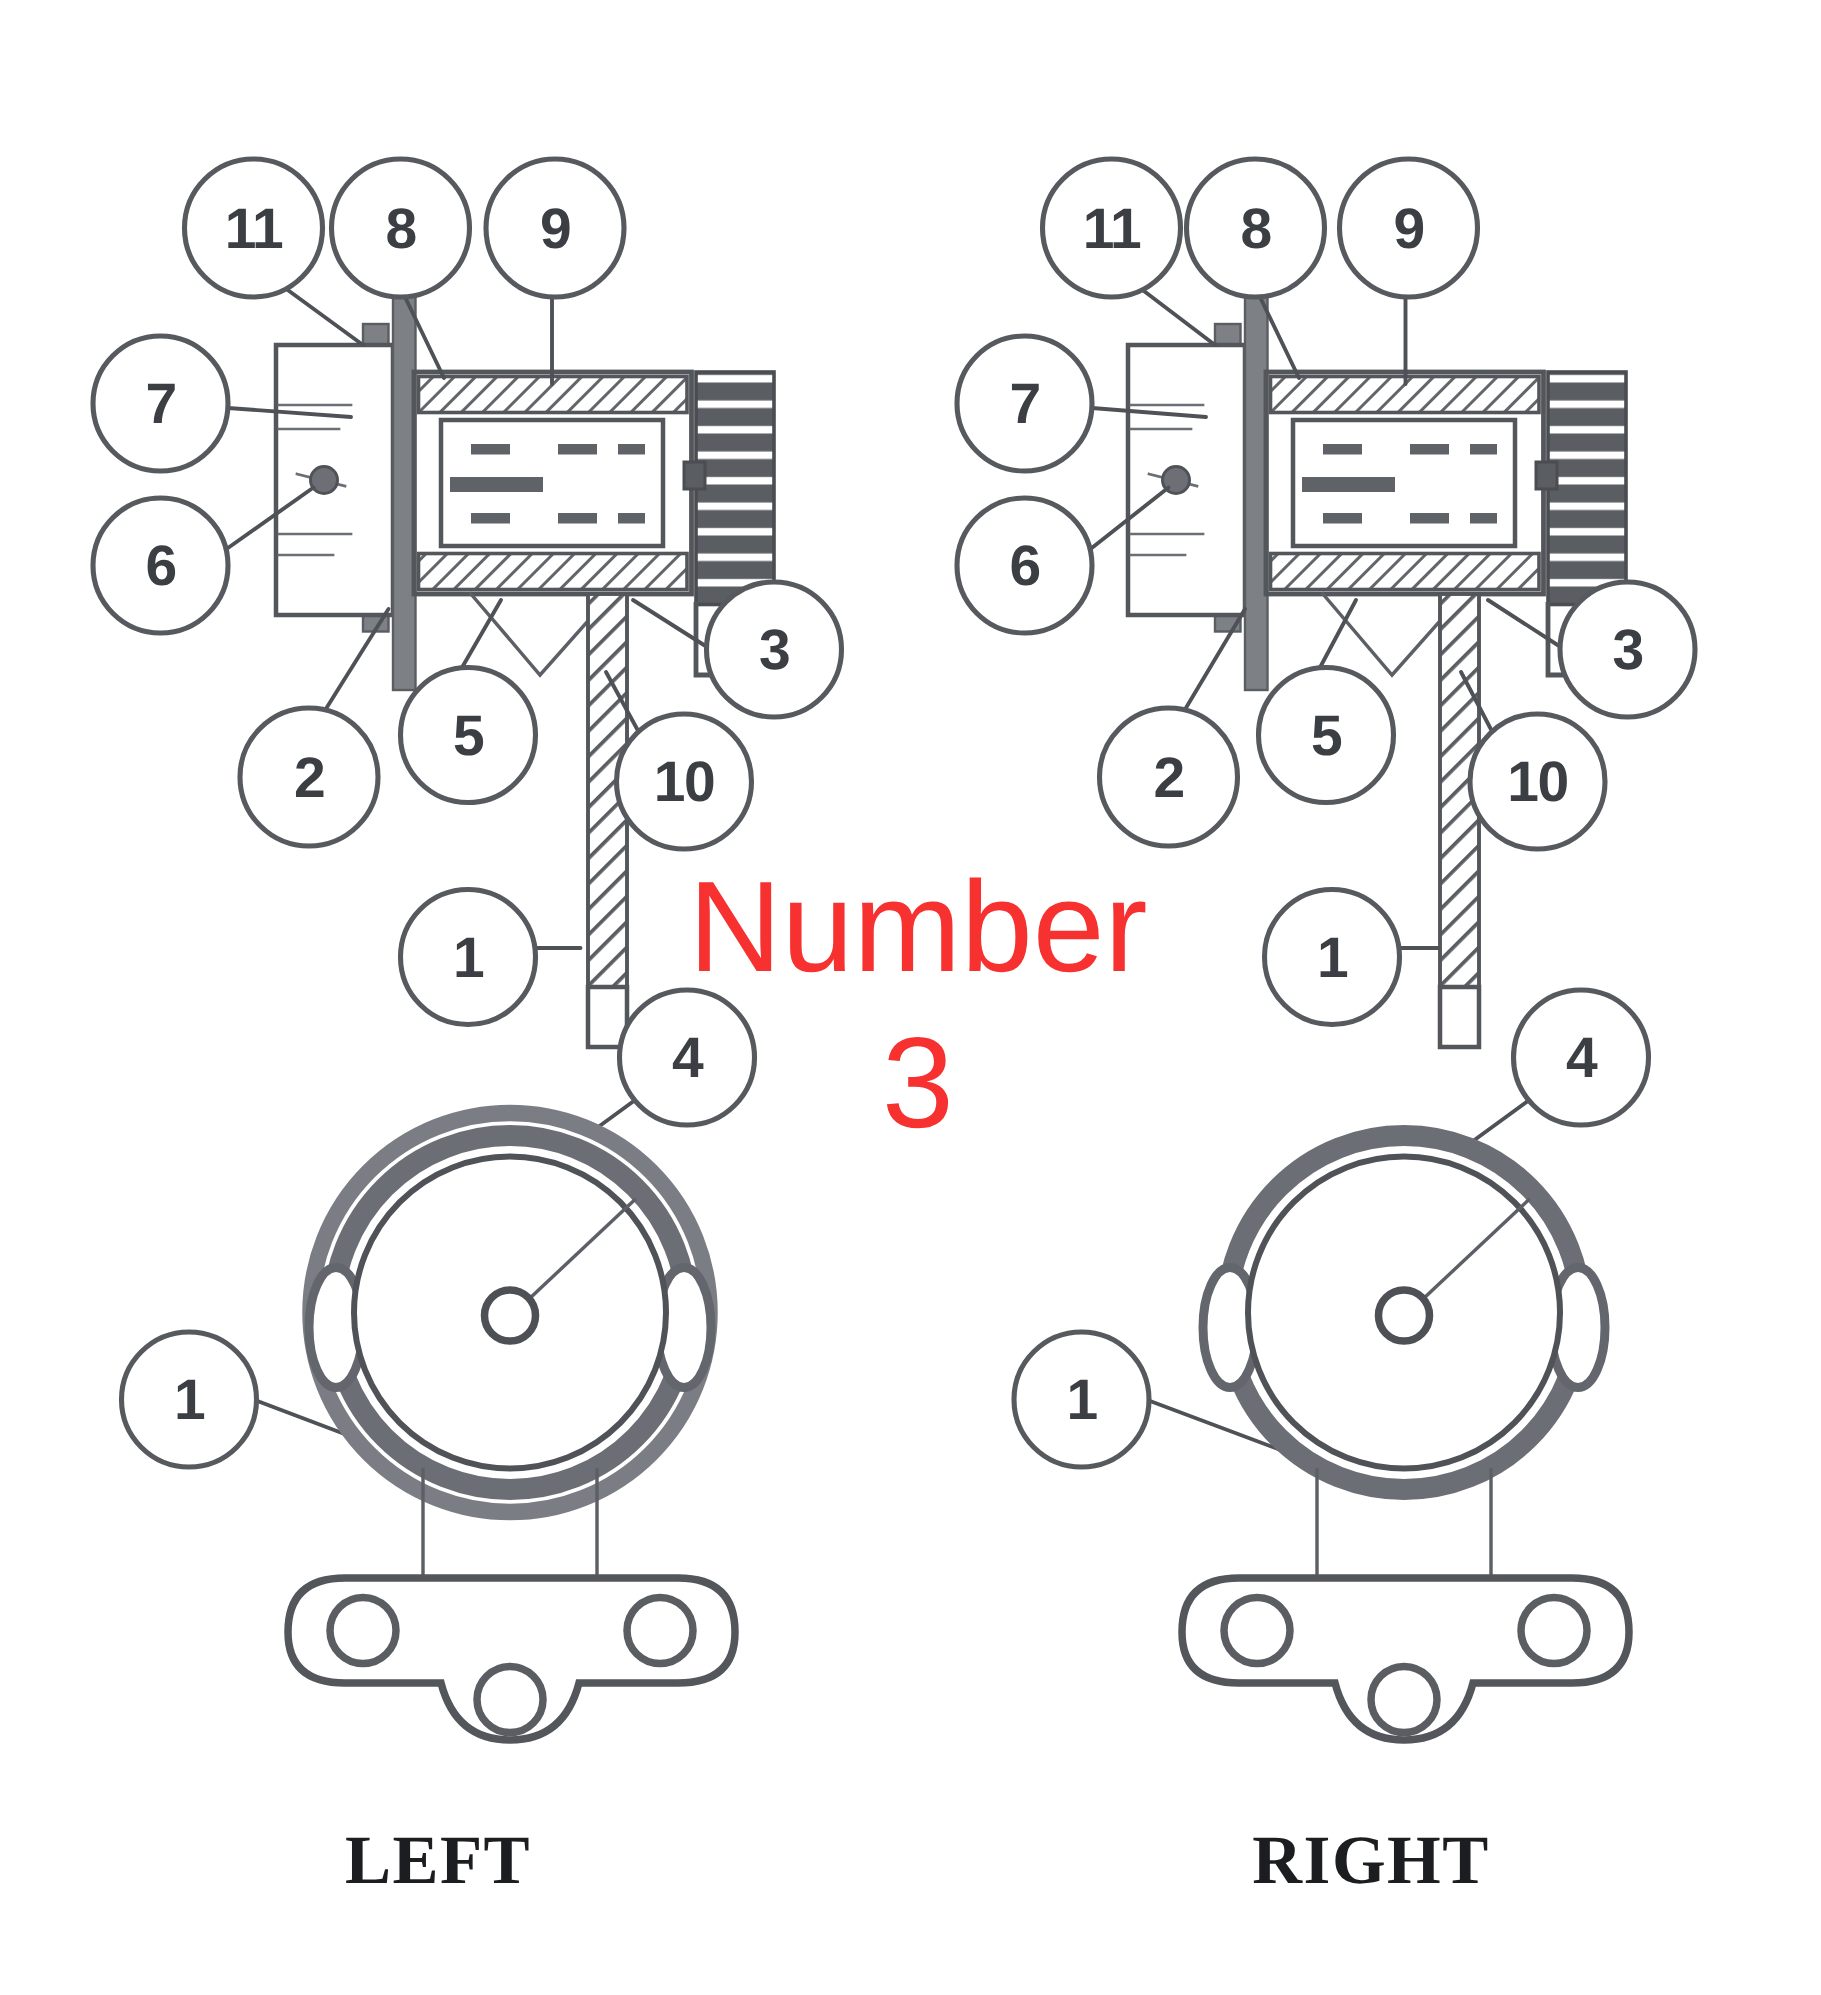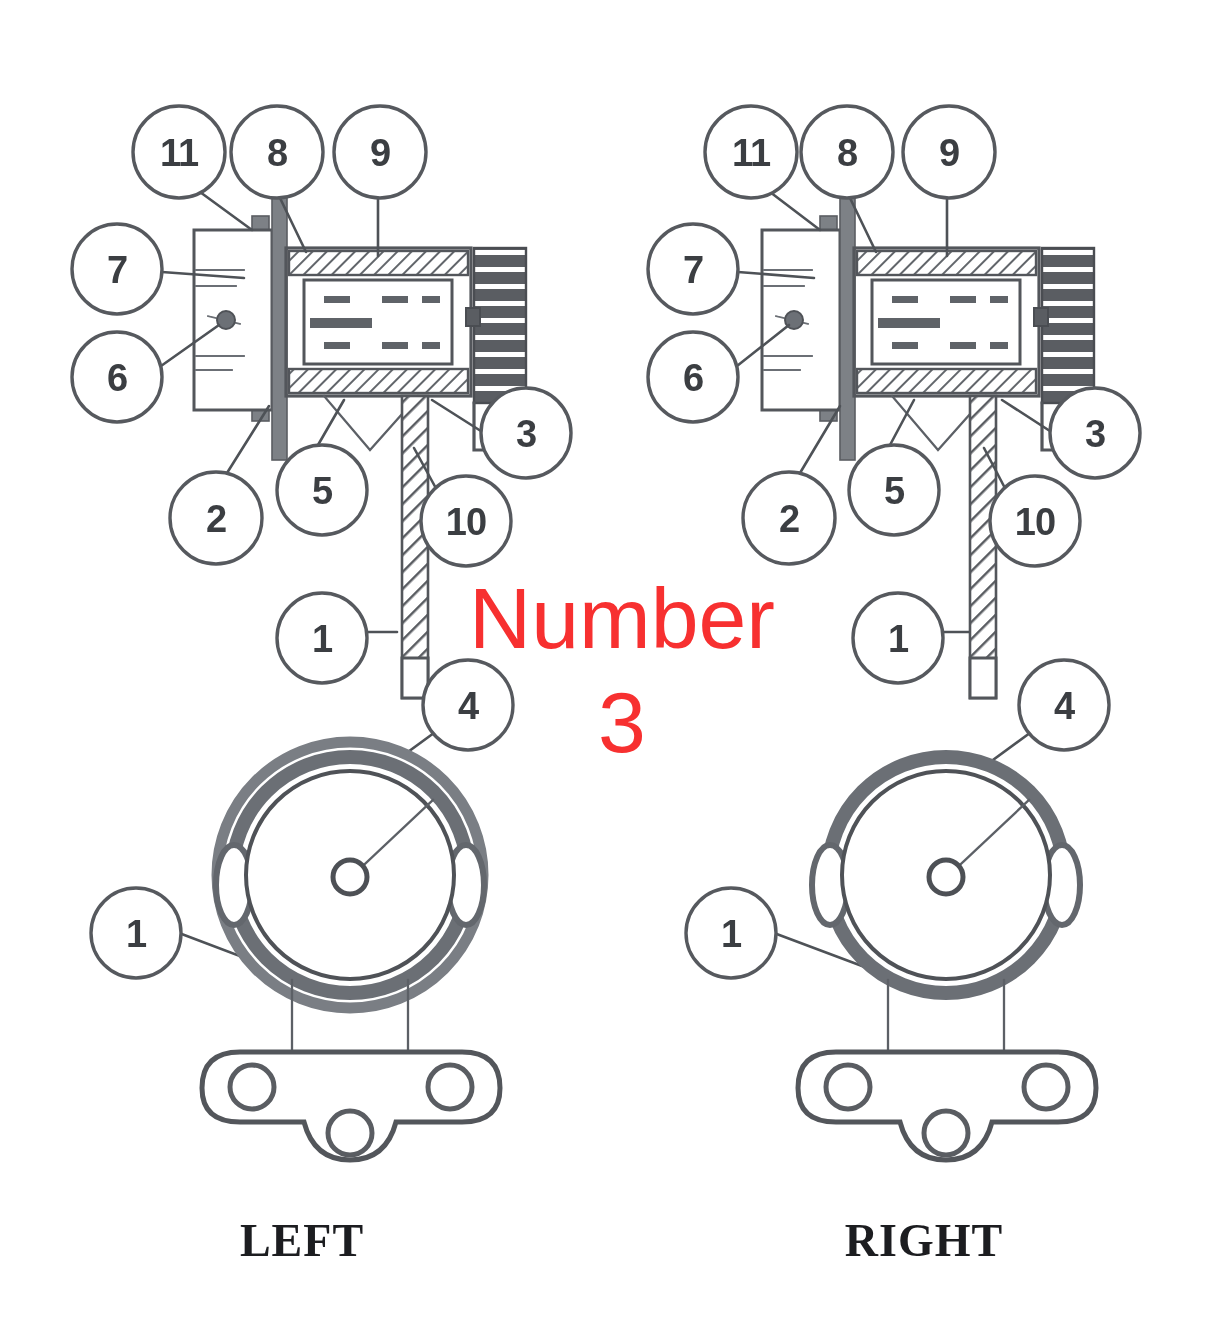--- a/index.html
+++ b/index.html
@@ -9,21 +9,21 @@
   }
   body {
     width: 1214px;
     height: 1330px;
     position: relative;
     font-family: "Liberation Sans", sans-serif;
     overflow: hidden;
   }
   #diagram-root {
     position: absolute;
-    left: 14px;
+    left: 4px;
     top: 0;
     width: 1000px;
     height: 1330px;
     text-align: center;
   }
   svg.sheet {
     display: block;
     width: 1214px;
     height: 1330px;
     background: #ffffff;

